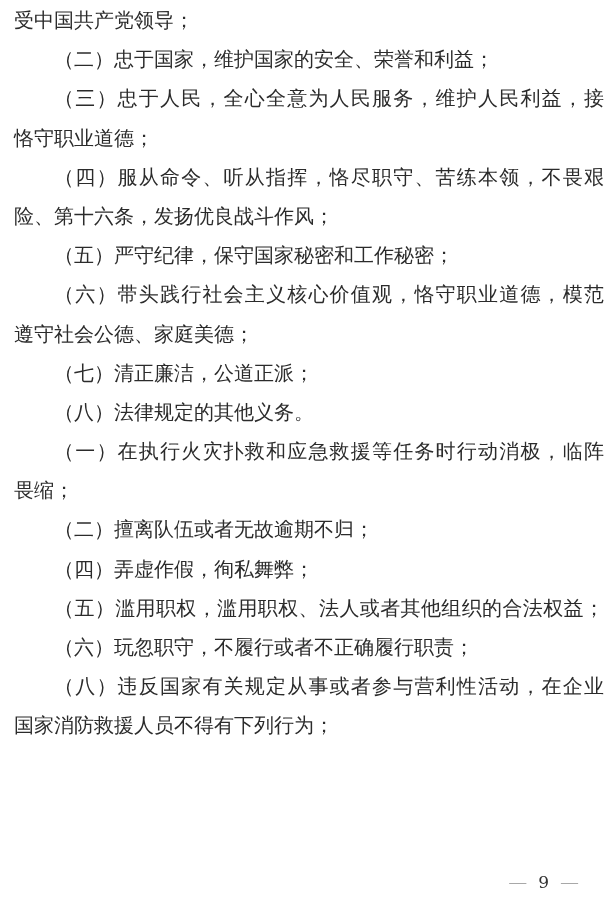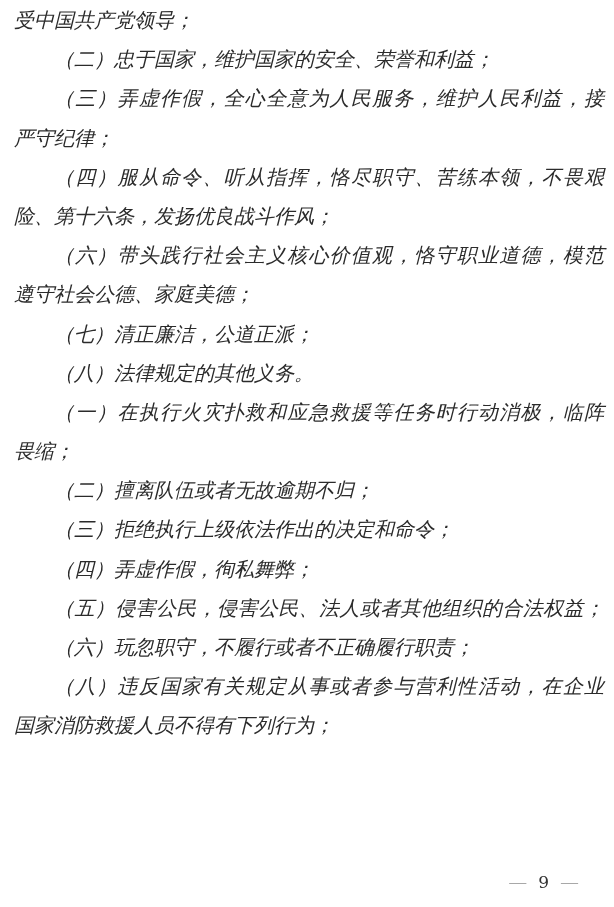--- a/index.html
+++ b/index.html
@@ -14,21 +14,20 @@
     background: #ffffff;
     overflow: hidden;
     font-family: "Liberation Serif", "DejaVu Serif", serif;
   }
   .doc-body {
     position: absolute;
     left: 14px;
     top: 1px;
     width: 590px;
     color: #2b2b2b;
-    font-style: italic;
   }
   .line {
     height: 39.2px;
     line-height: 39.2px;
     font-size: 20px;
     letter-spacing: 0px;
     text-align: left;
     overflow: visible;
   }
   .line.indent {
@@ -61,34 +60,34 @@
     font-family: "DejaVu Serif", serif;
   }
 </style>
 </head>
 <body>
 
 <div class="page">
   <div class="doc-body">
       <div class="line">受中国共产党领导；</div>
       <div class="line indent">（二）忠于国家，维护国家的安全、荣誉和利益；</div>
-      <div class="line indent fill">（三）弄虚作假，全心全意为人民服务，维护人民利益，接</div>
-      <div class="line">严守纪律；</div>
+      <div class="line indent fill">（三）忠于人民，全心全意为人民服务，维护人民利益，接</div>
+      <div class="line">恪守职业道德；</div>
       <div class="line indent fill">（四）服从命令、听从指挥，恪尽职守、苦练本领，不畏艰</div>
       <div class="line">险、第十六条，发扬优良战斗作风；</div>
+      <div class="line indent">（五）严守纪律，保守国家秘密和工作秘密；</div>
       <div class="line indent fill">（六）带头践行社会主义核心价值观，恪守职业道德，模范</div>
       <div class="line">遵守社会公德、家庭美德；</div>
       <div class="line indent">（七）清正廉洁，公道正派；</div>
       <div class="line indent">（八）法律规定的其他义务。</div>
       <div class="line indent fill">（一）在执行火灾扑救和应急救援等任务时行动消极，临阵</div>
       <div class="line">畏缩；</div>
       <div class="line indent">（二）擅离队伍或者无故逾期不归；</div>
-      <div class="line indent">（三）拒绝执行上级依法作出的决定和命令；</div>
       <div class="line indent">（四）弄虚作假，徇私舞弊；</div>
-      <div class="line indent fill">（五）侵害公民，侵害公民、法人或者其他组织的合法权益；</div>
+      <div class="line indent fill">（五）滥用职权，滥用职权、法人或者其他组织的合法权益；</div>
       <div class="line indent">（六）玩忽职守，不履行或者不正确履行职责；</div>
       <div class="line indent fill">（八）违反国家有关规定从事或者参与营利性活动，在企业</div>
       <div class="line">国家消防救援人员不得有下列行为；</div>
     </div>
   <div class="footer">
     <span class="dash">—</span>
     <span class="num">9</span>
     <span class="dash">—</span>
   </div>
 </div>

